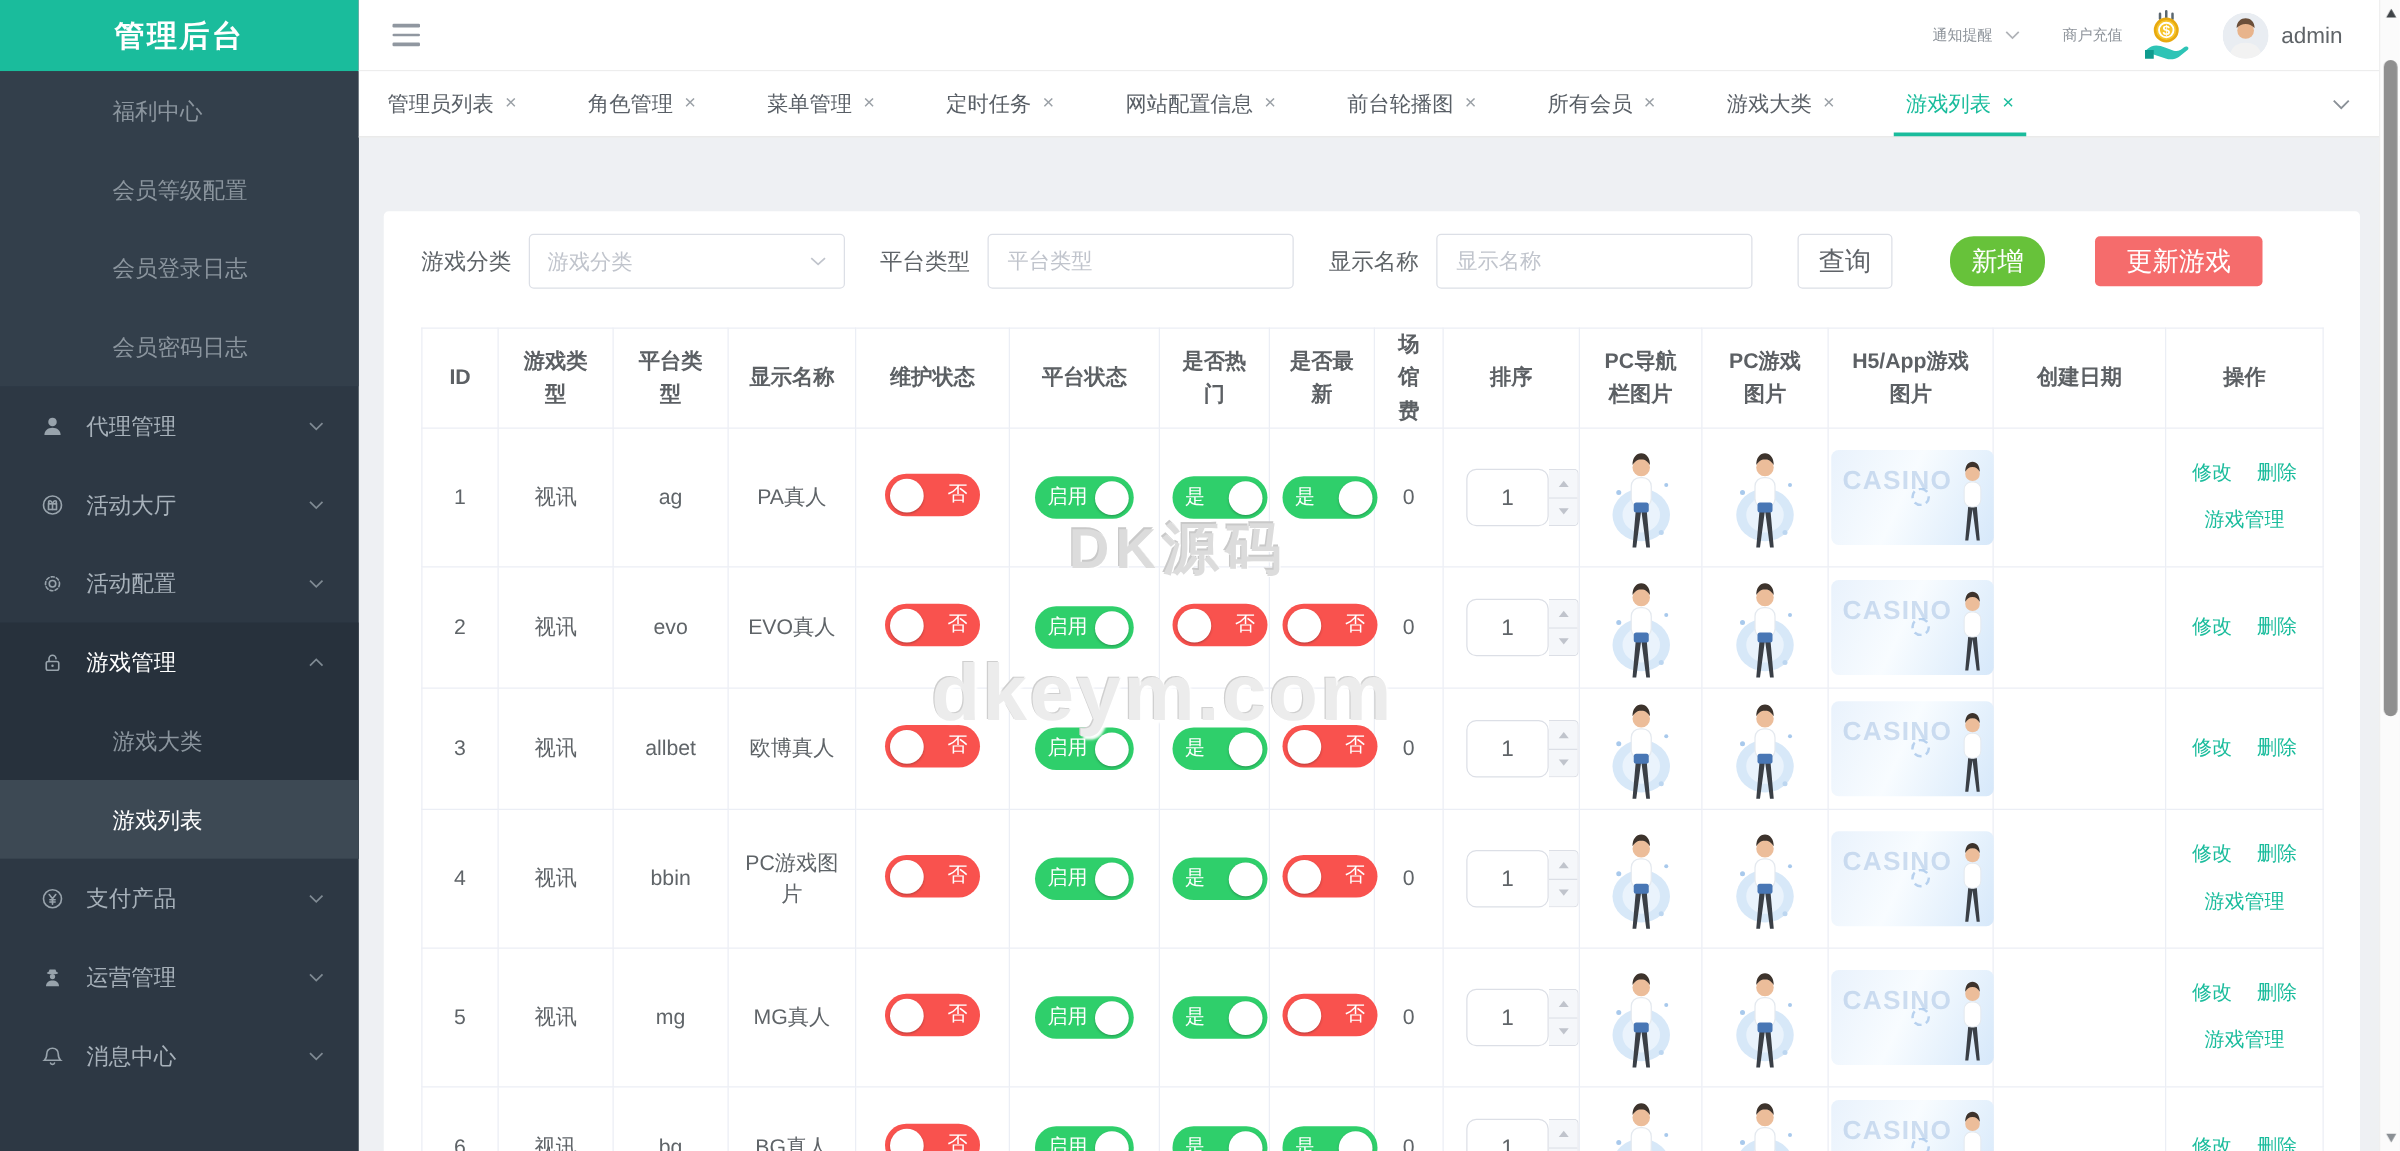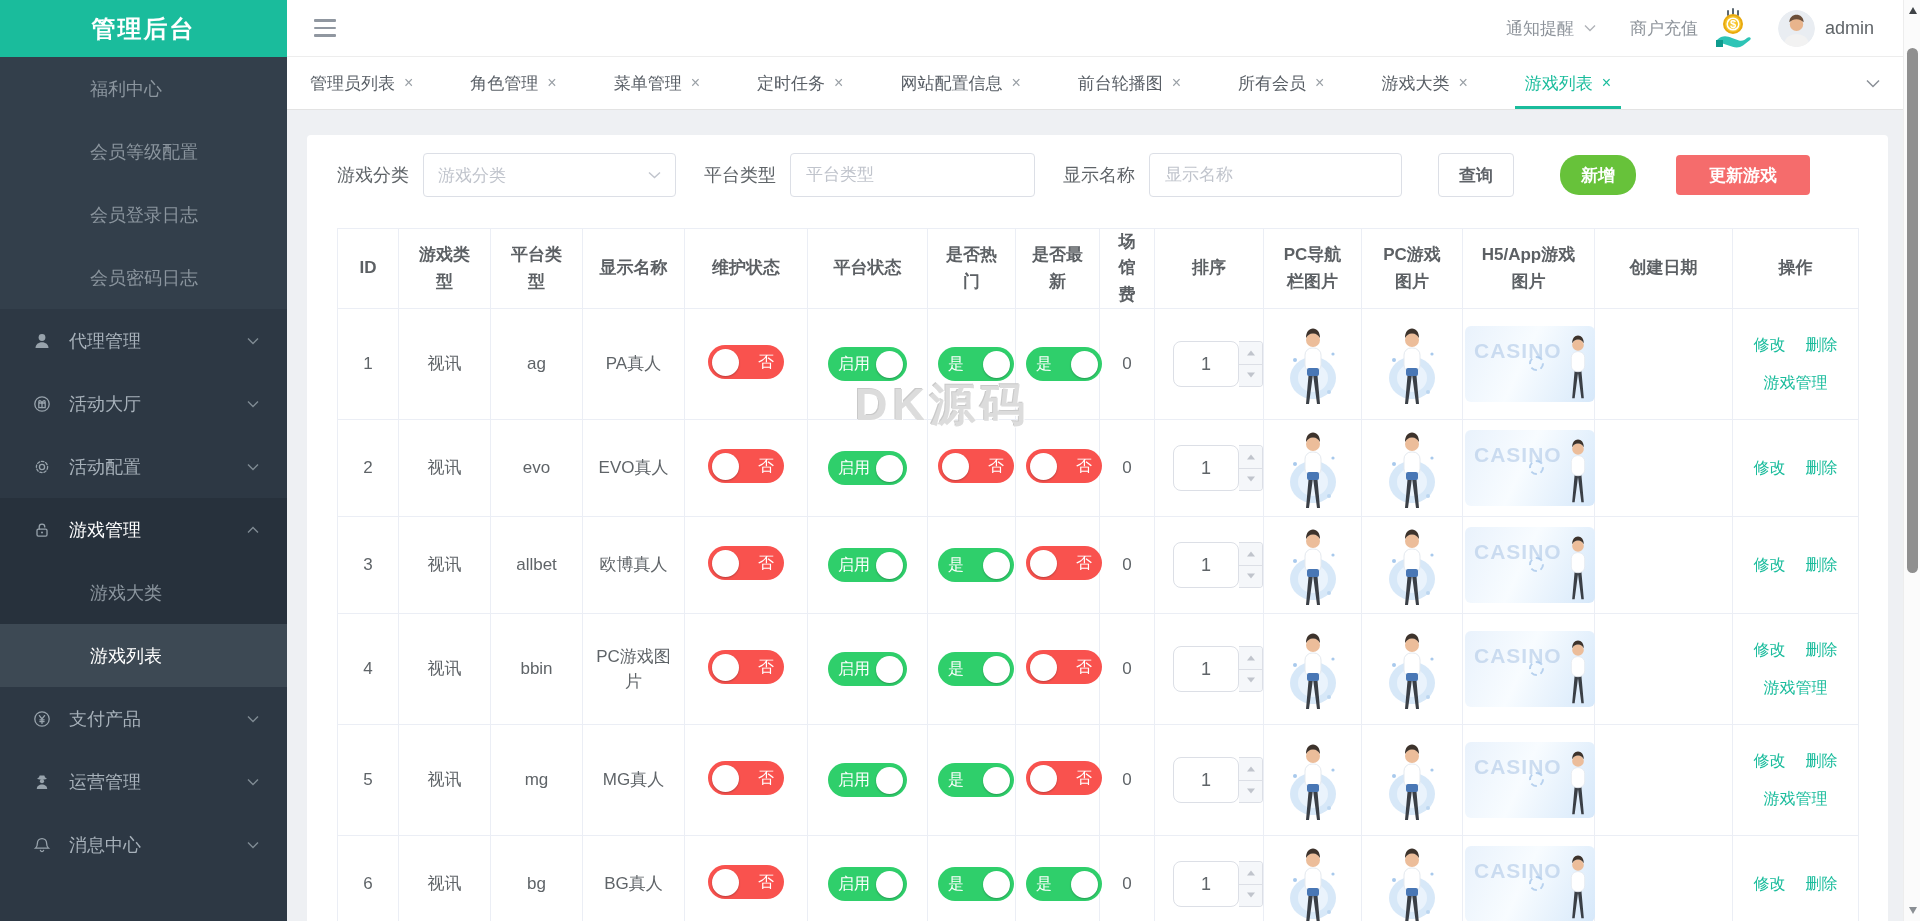--- a/index.html
+++ b/index.html
@@ -22,51 +22,51 @@
   .side-group.expanded .side-chev svg { transform:rotate(180deg); }
 
   
   .main { flex:1; min-width:0; display:flex; flex-direction:column; }
 
   .topbar { height:57px; background:#fff; border-bottom:1px solid #ededed; display:flex; align-items:center;
             padding:0 46px 0 27px; flex-shrink:0; }
   .hamburger { width:22px; display:flex; flex-direction:column; gap:5px; cursor:pointer; }
   .hamburger span { height:2.5px; background:#9097a0; border-radius:1px; }
   .topbar-right { margin-left:auto; display:flex; align-items:center; gap:10px; }
-  .tb-text { color:#8d939a; font-size:17px; cursor:pointer; }
+  .tb-text { color:#8d939a; font-size:12px; cursor:pointer; }
   .tb-chev { display:inline-flex; margin-right:24px; cursor:pointer; }
   .coin-hand { width:44px; height:42px; margin:0 10px 0 6px; }
   .avatar { width:37px; height:37px; border-radius:50%; overflow:hidden; display:inline-block; cursor:pointer; }
   .tb-user { color:#5f6468; font-size:18px; cursor:pointer; }
 
   .tabbar { height:53px; background:#fff; border-bottom:1px solid #e3e3e3; display:flex; align-items:stretch;
             padding-left:13px; flex-shrink:0; }
   .tabs { display:flex; align-items:stretch; }
   .tab { position:relative; display:flex; align-items:center; gap:9px; padding:0 10px; margin-right:37px;
          font-size:17px; color:#595f66; cursor:pointer; white-space:nowrap; }
   .tab .tab-close { font-size:16px; color:#9aa0a6; }
   .tab.active { color:#1abc9c; }
   .tab.active .tab-close { color:#1abc9c; }
   .tab.active::after { content:''; position:absolute; left:0; right:0; bottom:0; height:3px; background:#1abc9c; }
   .tab-caret { margin-left:auto; margin-right:40px; display:flex; align-items:center; cursor:pointer; }
 
-  .content { flex:1; padding:25px 32px 16px 20px; overflow:hidden; }
+  .content { flex:1; padding:25px 32px 16px 20px; overflow:hidden;margin-top:34px; }
   .card { background:#fff; border-radius:4px; padding:18px 30px 30px; min-height:1150px; position:relative; }
 
   
   .filter-row { display:flex; align-items:center; }
   .f-label { font-size:18px; color:#5f6468; margin-right:14px; white-space:nowrap; }
   .sel { width:253px; height:44px; border:1px solid #dcdfe6; border-radius:4px; display:flex; align-items:center;
          padding:0 14px; color:#c0c4cc; font-size:17px; cursor:pointer; position:relative; background:#fff; }
   .sel .sel-chev { margin-left:auto; display:inline-flex; }
   .inp { width:253px; height:44px; border:1px solid #dcdfe6; border-radius:4px; font-size:17px; padding:0 15px;
          color:#606266; outline:none; background:#fff; }
   .inp::placeholder { color:#c0c4cc; }
   .gap28 { width:28px; }
-  .btn { border:none; border-radius:4px; font-size:17px; cursor:pointer; font-family:inherit;font-weight:bold; }
+  .btn { border:none; border-radius:4px; font-size:21px; cursor:pointer; font-family:inherit; }
   .btn-query { width:76px; height:44px; background:#fff; border:1px solid #dcdfe6; color:#5f6368; margin-left:36px; }
   .btn-add { width:76px; height:40px; background:#67c23a; color:#fff; margin-left:46px;border-radius:19px; }
   .btn-update { width:134px; height:40px; background:#f56c6c; color:#fff; margin-left:40px; }
 
   
   table { width:100%; border-collapse:collapse; table-layout:fixed; margin-top:31px; }
   th, td { border:1px solid #ebeef5; text-align:center; vertical-align:middle; word-break:break-all; }
   th { height:80px; font-size:17px; font-weight:bold; color:#5c6064; padding:0 13px; line-height:1.55; background:#fff; }
   td { font-size:17px; color:#5f6468; padding:6px 10px; line-height:1.5; background:#fff; }
   td.sort-cell { overflow:hidden; padding:0; }
@@ -880,20 +880,21 @@
                     <a class="op-link">修改</a>
                     <a class="op-link">删除</a>
                   </div>
                 </div>
               </td>
             </tr>
           </tbody>
       </table>
 
       <div class="wm wm1">DK源码</div>
+      <div class="wm wm2">dkeym.com</div>
     </div>
   </div>
 </div>
 
 <div class="scrollbar">
   <div class="sb-arrow sb-up"></div>
   <div class="sb-thumb"></div>
   <div class="sb-arrow sb-down"></div>
 </div>
 

